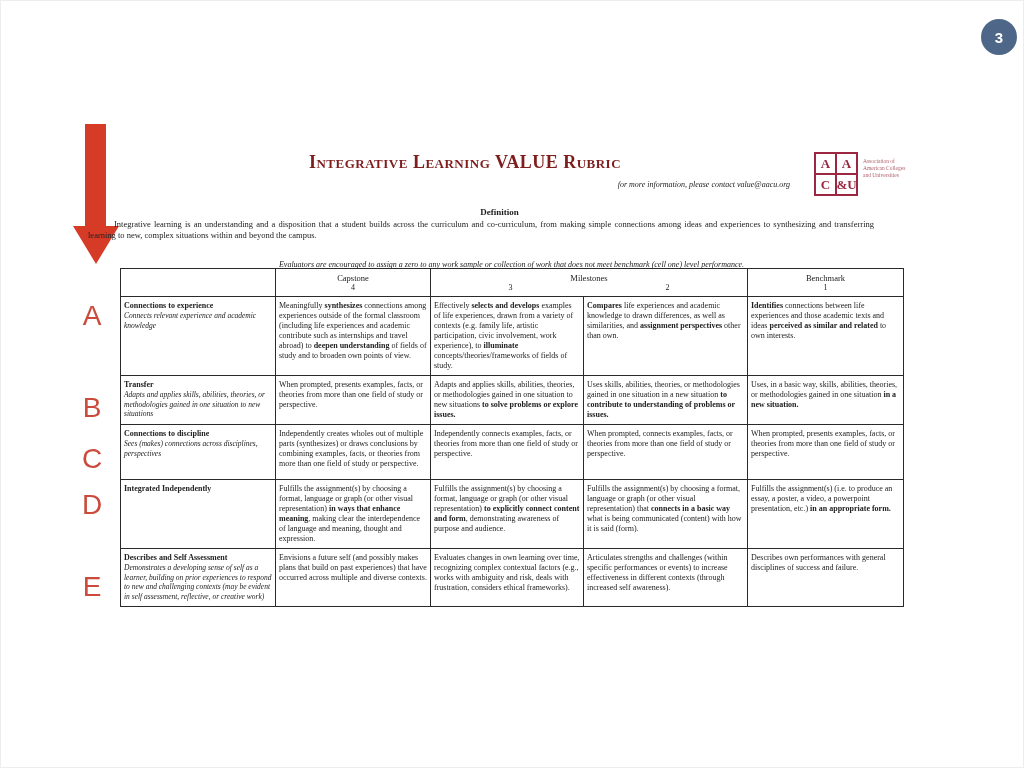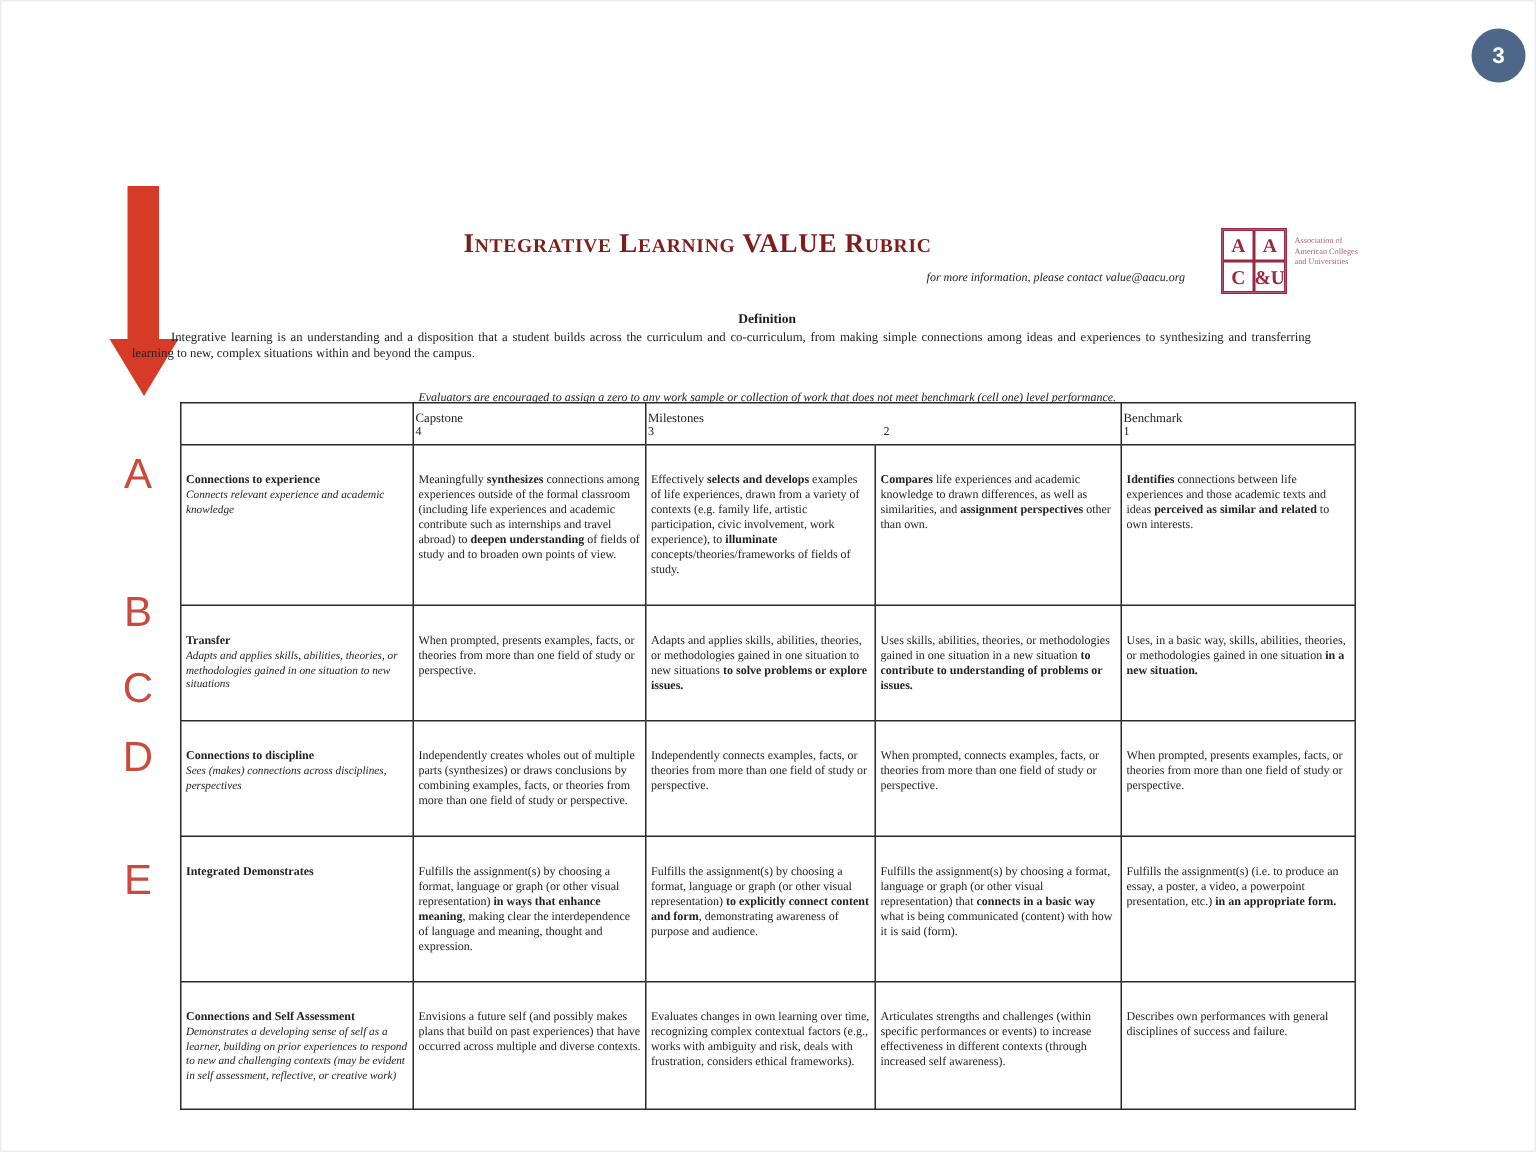--- a/index.html
+++ b/index.html
@@ -27,29 +27,29 @@
     font-size:18px;font-weight:bold;font-variant:small-caps;letter-spacing:.5px;color:#7f1d1d;}
   .doc-subtitle{position:absolute;left:140px;top:180px;width:650px;text-align:right;
     font-size:8px;font-style:italic;color:#222;}
   
   .logo{position:absolute;left:814px;top:152px;display:flex;align-items:flex-start;}
   .logo-grid{display:grid;grid-template-columns:21px 21px;grid-template-rows:21px 21px;border:1.5px solid #9b2743;}
   .logo-cell{border:1px solid #9b2743;display:flex;align-items:center;justify-content:center;
     color:#9b2743;font-weight:bold;font-size:13px;font-family:"Liberation Serif",serif;}
   .logo-caption{margin-left:5px;width:48px;font-size:5.5px;line-height:7px;color:#b1616e;padding-top:6px;}
   
-  .def-heading{position:absolute;left:120px;top:207px;width:783px;text-align:center;font-size:9px;font-weight:bold;}
+  .def-heading{position:absolute;left:108px;top:207px;width:783px;text-align:center;font-size:9px;font-weight:bold;}
   .def-text{position:absolute;left:88px;top:219px;width:786px;font-size:8.5px;line-height:11px;
     text-align:justify;text-indent:26px;color:#222;}
   .eval-note{position:absolute;left:120px;top:260px;width:783px;text-align:center;
     font-size:8px;font-style:italic;color:#222;}
   
   .rubric{position:absolute;left:120px;top:268px;border-collapse:collapse;table-layout:fixed;background:#fff;}
-  .rubric td{border:1px solid #2a2a2a;vertical-align:top;padding:18px 3px;font-size:8px;line-height:10px;color:#222;}
-  .rubric td.hdr{vertical-align:middle;font-size:8.5px;padding:1px;}
+  .rubric td{border:1px solid #2a2a2a;vertical-align:top;padding:4px 3px;font-size:8px;line-height:10px;color:#222;}
+  .rubric td.hdr{vertical-align:middle;text-align:center;font-size:8.5px;padding:1px;}
   .hdr-name{display:block;}
   .hdr-num{display:block;font-size:8px;}
   .hdr-nums{display:flex;}
   .hdr-nums span{flex:1;font-size:8px;}
   .crit-name{font-weight:bold;display:block;}
   .crit-note{font-style:italic;display:block;font-size:7.5px;line-height:9.5px;}
   .rubric b{font-weight:bold;}
 </style>
 </head>
 <body>
@@ -134,30 +134,30 @@
           <span class="crit-name">Connections to discipline</span>
           <span class="crit-note">Sees (makes) connections across disciplines, perspectives</span>
         </td>
         <td><span>Independently creates wholes out of multiple parts (synthesizes) or draws conclusions by combining examples, facts, or theories from more than one field of study or perspective.</span></td>
         <td><span>Independently connects examples, facts, or theories from more than one field of study or perspective.</span></td>
         <td><span>When prompted, connects examples, facts, or theories from more than one field of study or perspective.</span></td>
         <td><span>When prompted, presents examples, facts, or theories from more than one field of study or perspective.</span></td>
       </tr>
       <tr style="height: 66px;">
         <td>
-          <span class="crit-name">Integrated Demonstrates</span>
+          <span class="crit-name">Integrated Independently</span>
         </td>
         <td><span>Fulfills the assignment(s) by choosing a format, language or graph (or other visual representation) </span><b>in ways that enhance meaning</b><span>, making clear the interdependence of language and meaning, thought and expression.</span></td>
         <td><span>Fulfills the assignment(s) by choosing a format, language or graph (or other visual representation) </span><b>to explicitly connect content and form</b><span>, demonstrating awareness of purpose and audience.</span></td>
         <td><span>Fulfills the assignment(s) by choosing a format, language or graph (or other visual representation) that </span><b>connects in a basic way</b><span> what is being communicated (content) with how it is said (form).</span></td>
         <td><span>Fulfills the assignment(s) (i.e. to produce an essay, a poster, a video, a powerpoint presentation, etc.) </span><b>in an appropriate form.</b></td>
       </tr>
       <tr style="height: 58px;">
         <td>
-          <span class="crit-name">Connections and Self Assessment</span>
+          <span class="crit-name">Describes and Self Assessment</span>
           <span class="crit-note">Demonstrates a developing sense of self as a learner, building on prior experiences to respond to new and challenging contexts (may be evident in self assessment, reflective, or creative work)</span>
         </td>
         <td><span>Envisions a future self (and possibly makes plans that build on past experiences) that have occurred across multiple and diverse contexts.</span></td>
         <td><span>Evaluates changes in own learning over time, recognizing complex contextual factors (e.g., works with ambiguity and risk, deals with frustration, considers ethical frameworks).</span></td>
         <td><span>Articulates strengths and challenges (within specific performances or events) to increase effectiveness in different contexts (through increased self awareness).</span></td>
         <td><span>Describes own performances with general disciplines of success and failure.</span></td>
       </tr>
     </tbody>
 </table>
 

